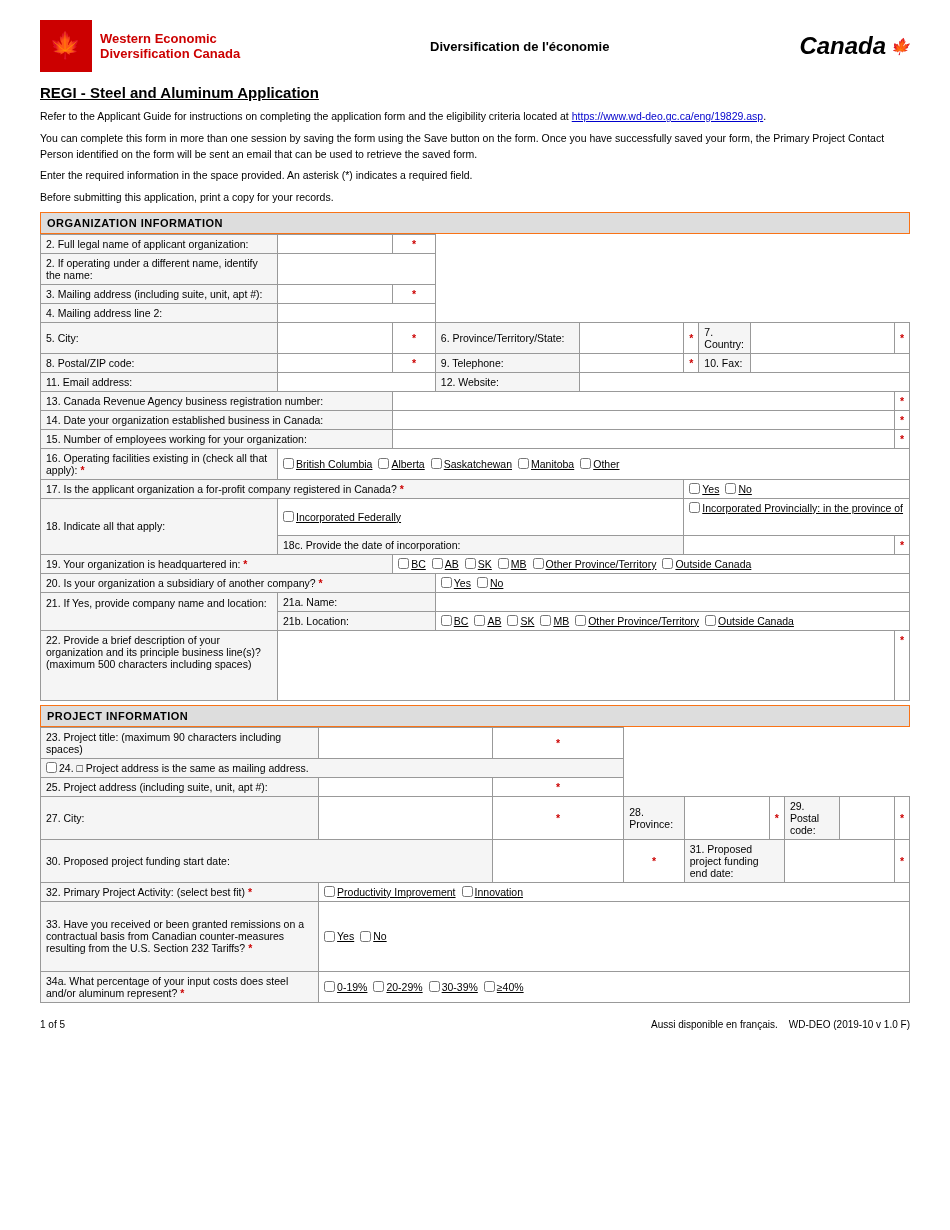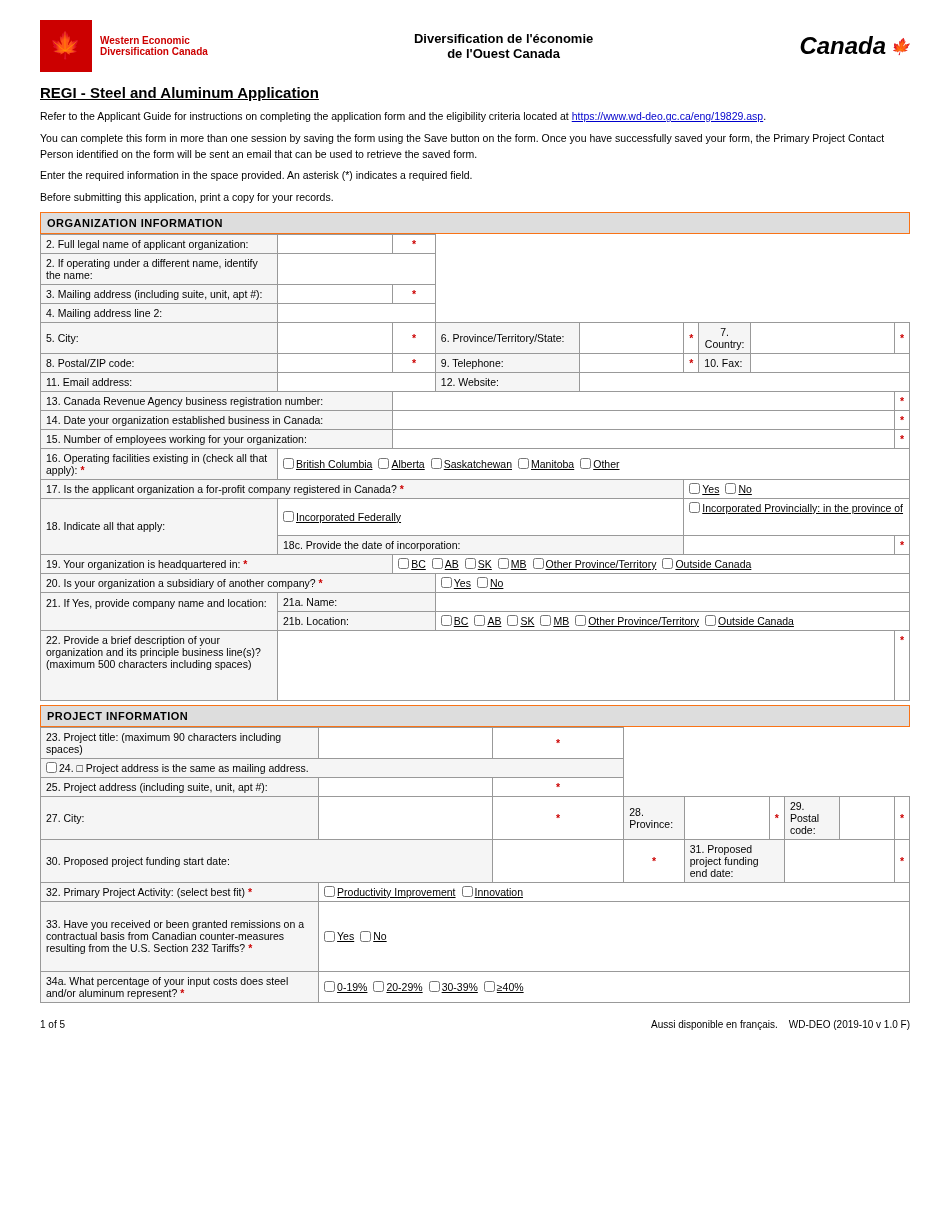--- a/index.html
+++ b/index.html
@@ -34,21 +34,21 @@
     }
     .maple-leaf svg {
       width: 40px;
       height: 40px;
     }
     .org-name-block {
       display: flex;
       flex-direction: column;
     }
     .org-name-en {
-      font-size: 10px;
+      font-size: 13px;
       font-weight: bold;
       color: #cc0000;
     }
     .header-center {
       text-align: center;
       flex: 1;
       padding: 0 20px;
     }
     .header-center-en {
       font-size: 13px;
@@ -158,21 +158,20 @@
         <text x="20" y="28" text-anchor="middle" font-size="26" fill="white">🍁</text>
       </svg>
     </div>
     <div class="org-name-block">
       <div class="org-name-en">Western Economic</div>
       <div class="org-name-en">Diversification Canada</div>
     </div>
   </div>
   <div class="header-center">
     <div class="header-center-en">Diversification de l'économie</div>
-    <div class="header-center-en">de l'Ouest Canada</div>
   </div>
   <div class="canada-logo">
     <span style="font-size:24px;font-style:italic;font-weight:bold;color:#000;">Canada</span>
     <span class="flag-maple" style="color:#cc0000;">🍁</span>
   </div>
 </div>
 
 <div class="page-title">REGI - Steel and Aluminum Application</div>
 
 <div class="intro-text">
@@ -209,21 +208,21 @@
     <td class="field-input" colspan="2"><input type="text" style=""></td>
   </tr>
 
   <tr>
     <td class="field-label" style="width:18%;">5. City:</td>
     <td class="field-input" style="width:20%;"><input type="text" style=""></td>
     <td style="width:3px;text-align:center;border:1px solid #999;"><span class="required-star">*</span></td>
     <td class="field-label" style="width:18%;">6. Province/Territory/State:</td>
     <td class="field-input" style="width:18%;"><input type="text" style=""></td>
     <td style="width:3px;text-align:center;"><span class="required-star">*</span></td>
-    <td class="field-label" style="width:10%;text-align:center;">7. Country:</td>
+    <td class="field-label" style="width:10%;">7. Country:</td>
     <td class="field-input"><input type="text" style=""></td>
     <td style="width:3px;text-align:center;"><span class="required-star">*</span></td>
   </tr>
 
   <tr>
     <td class="field-label">8. Postal/ZIP code:</td>
     <td class="field-input"><input type="text" style=""></td>
     <td style="text-align:center;"><span class="required-star">*</span></td>
     <td class="field-label">9. Telephone:</td>
     <td class="field-input"><input type="text" style=""></td>

